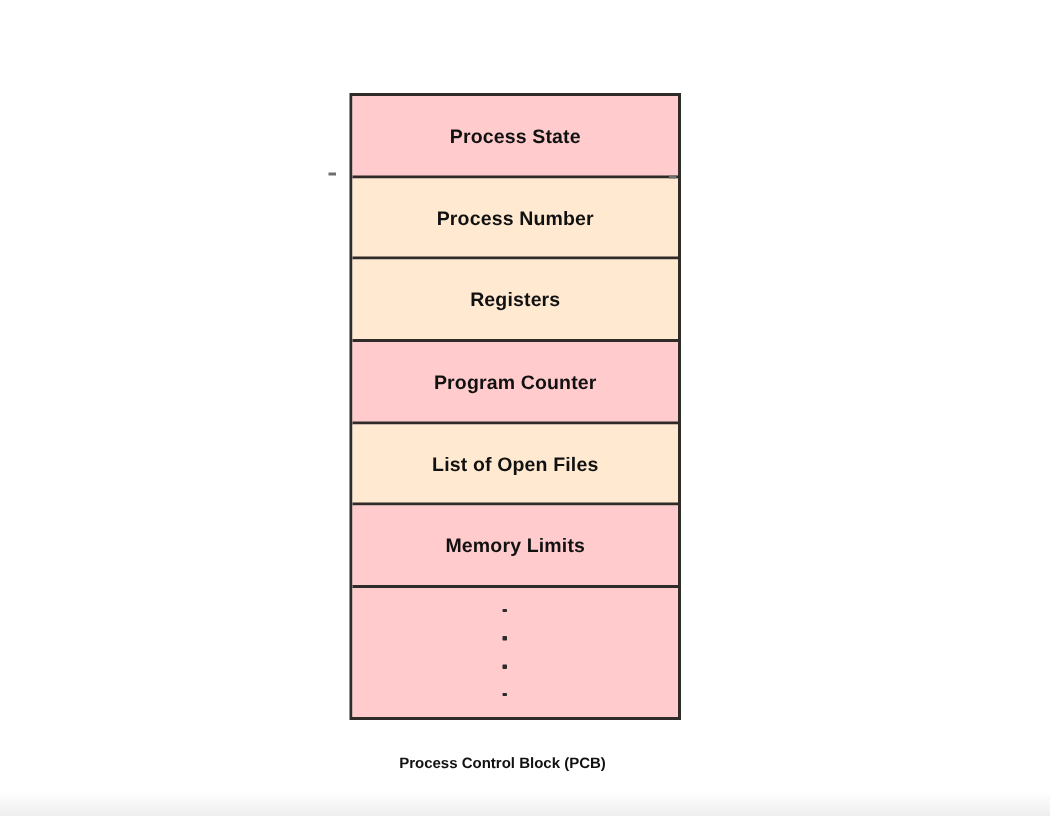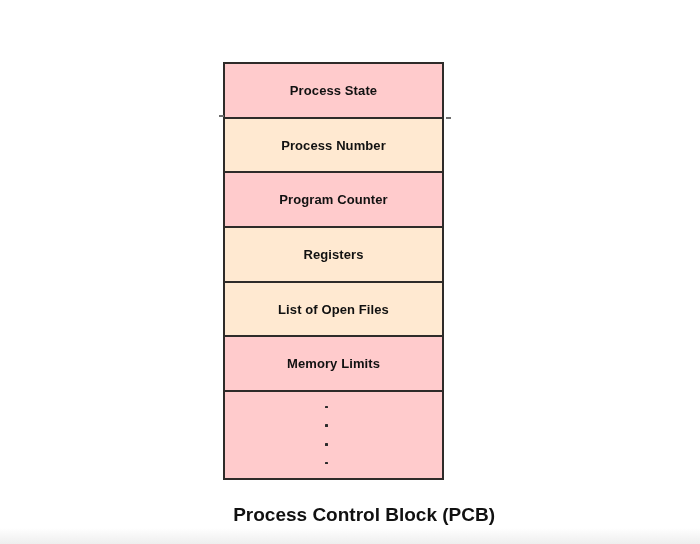--- a/index.html
+++ b/index.html
@@ -10,21 +10,21 @@
     --tick:#6e6e6e;
   }
   html,body{margin:0;padding:0;}
   body{
     width:700px;height:544px;position:relative;overflow:hidden;
     background:#ffffff;
     font-family:"Liberation Sans", sans-serif;
   }
   .canvas{position:absolute;inset:0;}
   .pcb-box{
-    position:absolute;left:223px;top:62px;width:221px;height:418px;
+    position:absolute;left:233px;top:62px;width:221px;height:418px;
     box-sizing:border-box;border:2px solid var(--border);
     display:flex;flex-direction:column;
   }
   .row{
     flex:0 0 54.7px;box-sizing:border-box;
     border-bottom:2px solid var(--border);
     display:flex;align-items:center;justify-content:center;
   }
   .row.pink{background:var(--pink);}
   .row.cream{background:var(--cream);}
@@ -42,44 +42,44 @@
     transform:translateX(-7px);
     font-size:1px;line-height:1px;
   }
   .tick{
     position:absolute;height:2px;width:5px;background:var(--tick);
   }
   .tick.left{left:219px;top:115px;}
   .tick.right{left:446px;top:117px;}
   .caption{
     position:absolute;left:175px;top:504px;width:320px;
-    text-align:right;font-size:19px;font-weight:bold;color:var(--text);
+    text-align:center;font-size:10px;font-weight:bold;color:var(--text);
   }
   .footer-strip{
     position:absolute;left:0;bottom:0;width:700px;height:16px;
     background:linear-gradient(to bottom,#ffffff,#eeeeee);
   }
 </style>
 </head>
 <body>
 
 <div class="canvas">
 
   <div class="pcb-box">
     <div class="row pink">
       <span class="row-label">Process State</span>
     </div>
     <div class="row cream">
       <span class="row-label">Process Number</span>
     </div>
+    <div class="row cream">
+      <span class="row-label">Registers</span>
+    </div>
     <div class="row pink">
       <span class="row-label">Program Counter</span>
-    </div>
-    <div class="row cream">
-      <span class="row-label">Registers</span>
     </div>
     <div class="row cream">
       <span class="row-label">List of Open Files</span>
     </div>
     <div class="row pink">
       <span class="row-label">Memory Limits</span>
     </div>
     <div class="row dots-section">
       <span class="dot">.</span>
       <span class="dot">.</span>

